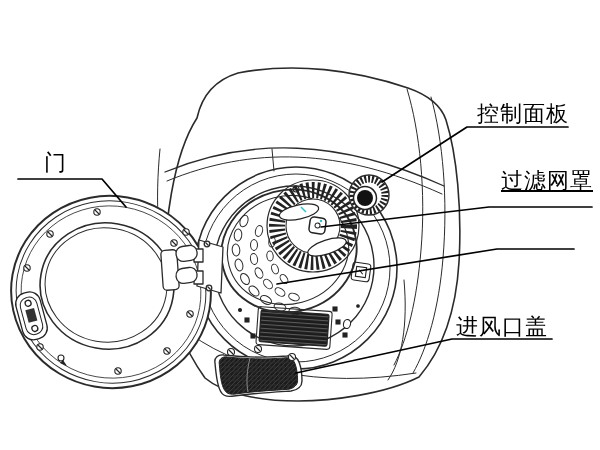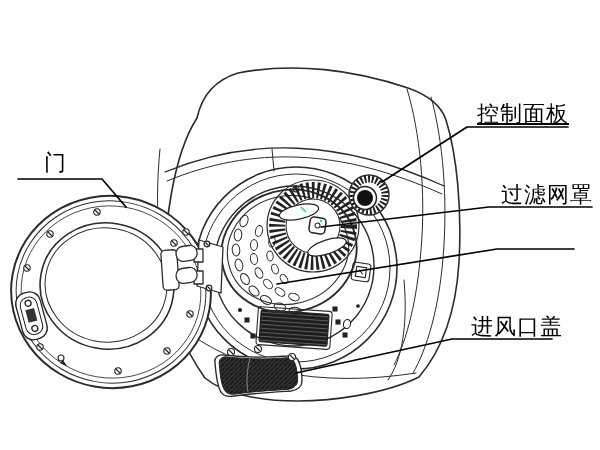--- a/index.html
+++ b/index.html
@@ -231,20 +231,20 @@
     <polyline points="18,179 102,179 126,207"></polyline>
     <polyline points="568,127 467,127 382,182"></polyline>
     <polyline points="592,207 489,207 321,227"></polyline>
     <polyline points="574,249 497,249 277,284"></polyline>
     <polyline points="552,339 452,339 296,373"></polyline>
   </g>
 </svg>
 
 <div class="callout" style="left:44px;top:150px;">门</div>
 
-<div class="callout" style="left:477px;top:101px;text-decoration:underline;">控制面板</div>
-
-<div class="callout" style="left:501px;top:182px;">过滤网罩</div>
-
-
-<div class="callout" style="left:471px;top:314px;text-align:center;">进风口盖</div>
+<div class="callout" style="left:477px;top:101px;">控制面板</div>
+
+<div class="callout" style="left:501px;top:168px;text-decoration:underline;">过滤网罩</div>
+
+
+<div class="callout" style="left:456px;top:314px;text-align:center;">进风口盖</div>
 
 </div>
 
 </body></html>

